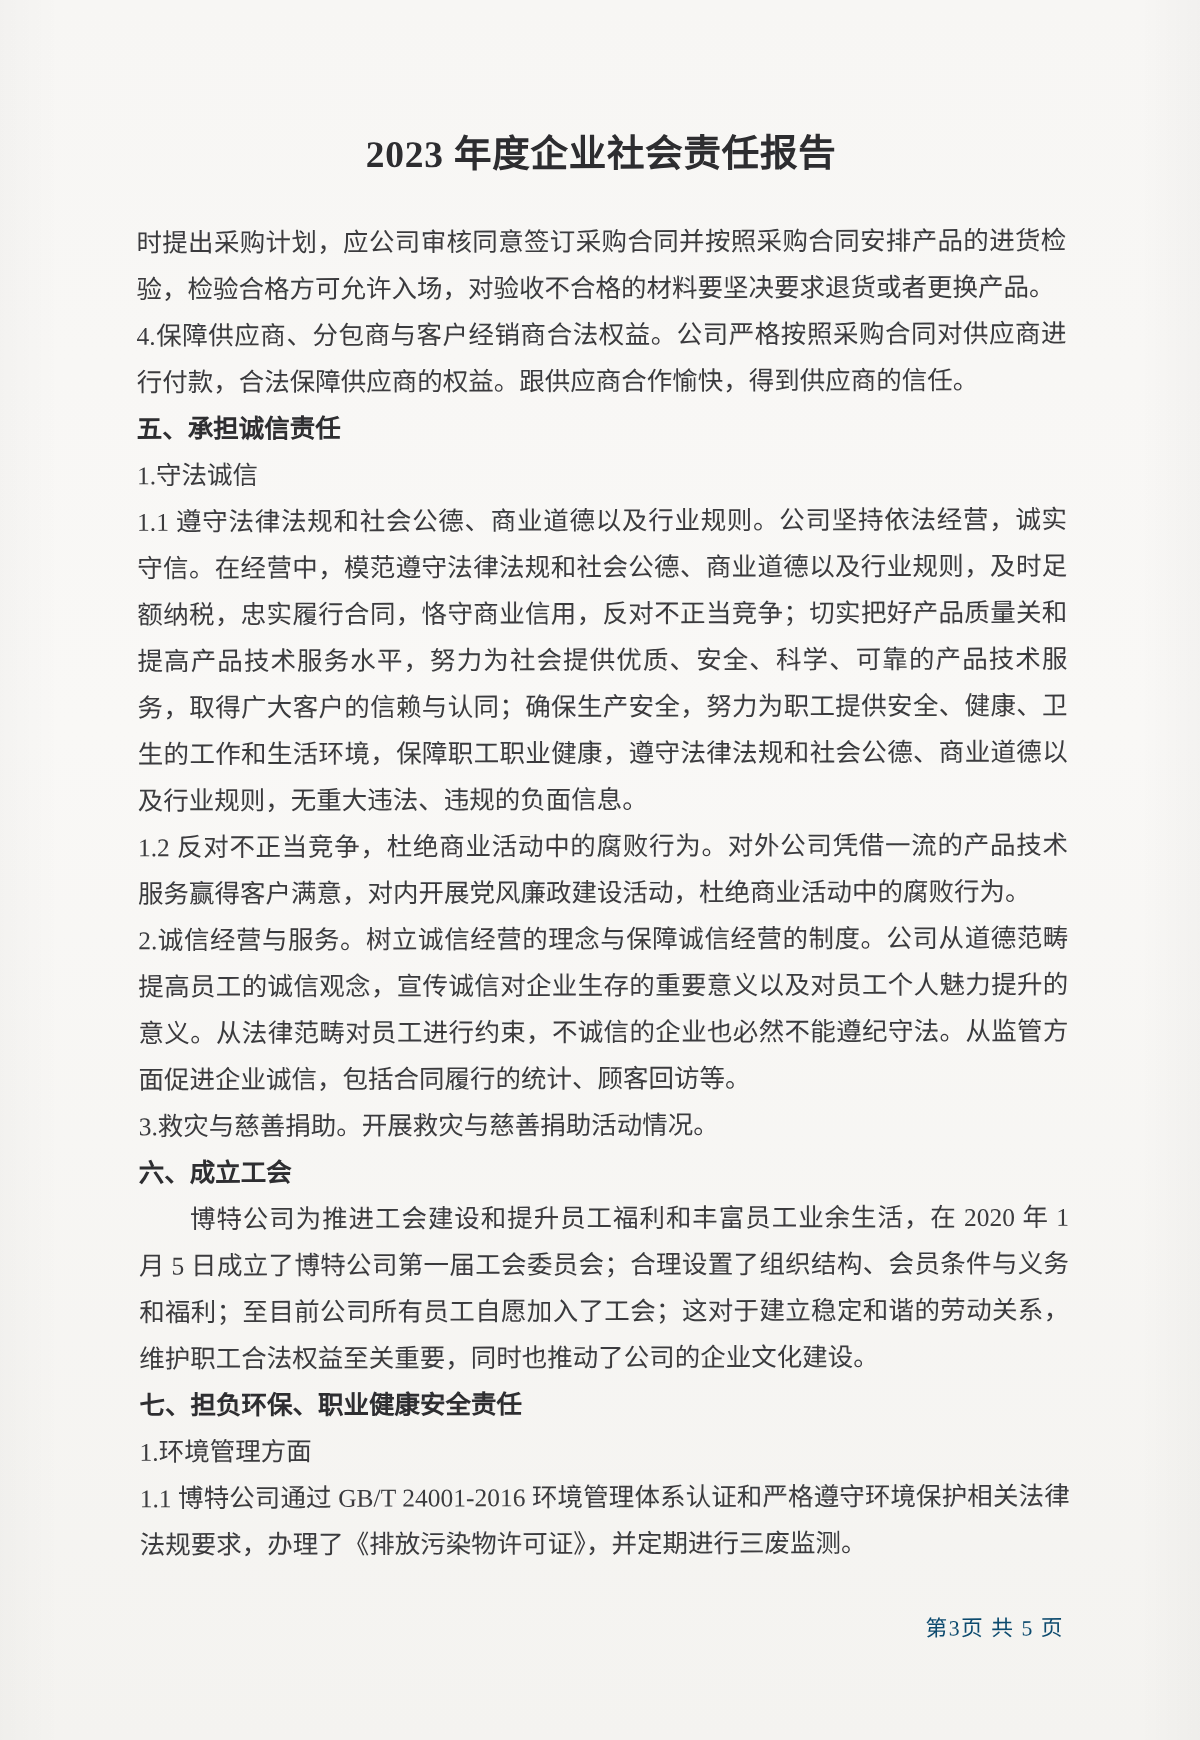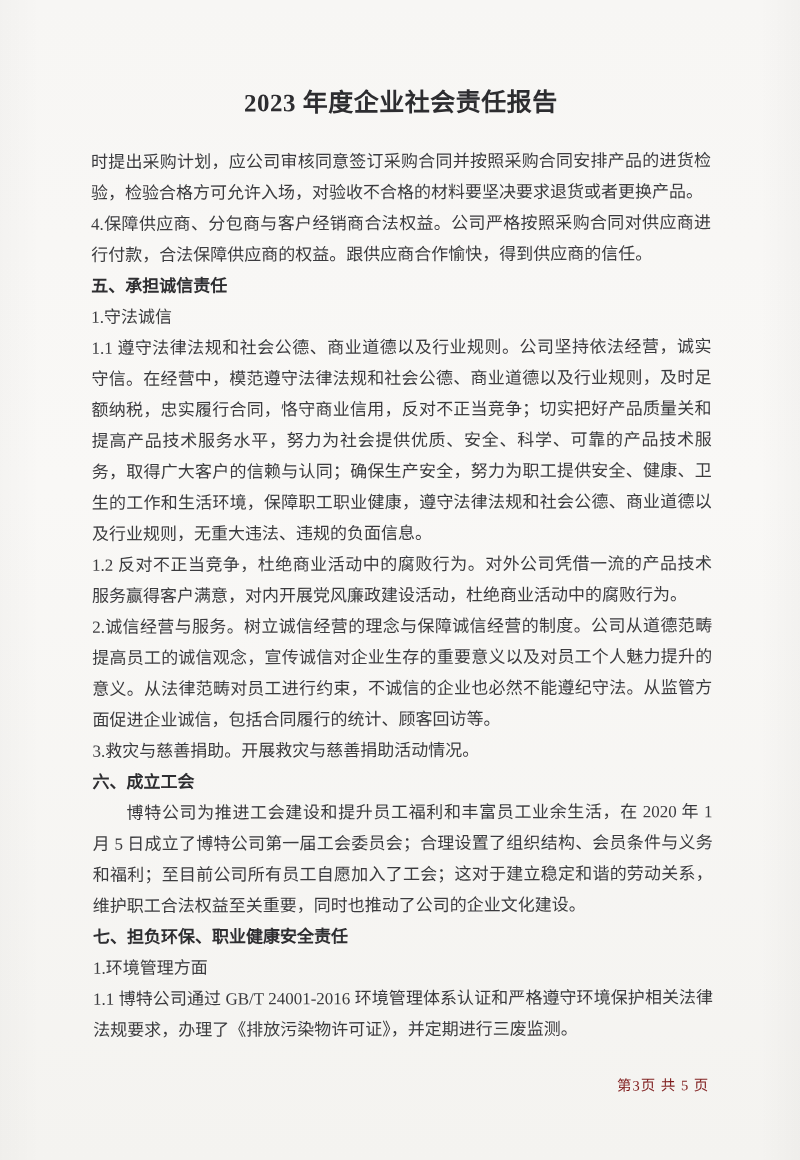--- a/index.html
+++ b/index.html
@@ -47,21 +47,21 @@
   }
   .indent {
     text-indent: 2em;
   }
   .page-footer {
     position: absolute;
     top: 1074px;
     right: 92px;
     font-size: 14.5px;
     letter-spacing: 1px;
-    color: #7f1d1d;
+    color: #0c4a6e;
   }
 </style>
 </head>
 <body>
 
 <div class="page">
   <div class="content">
 
     <h1 class="doc-title">2023 年度企业社会责任报告</h1>
 

